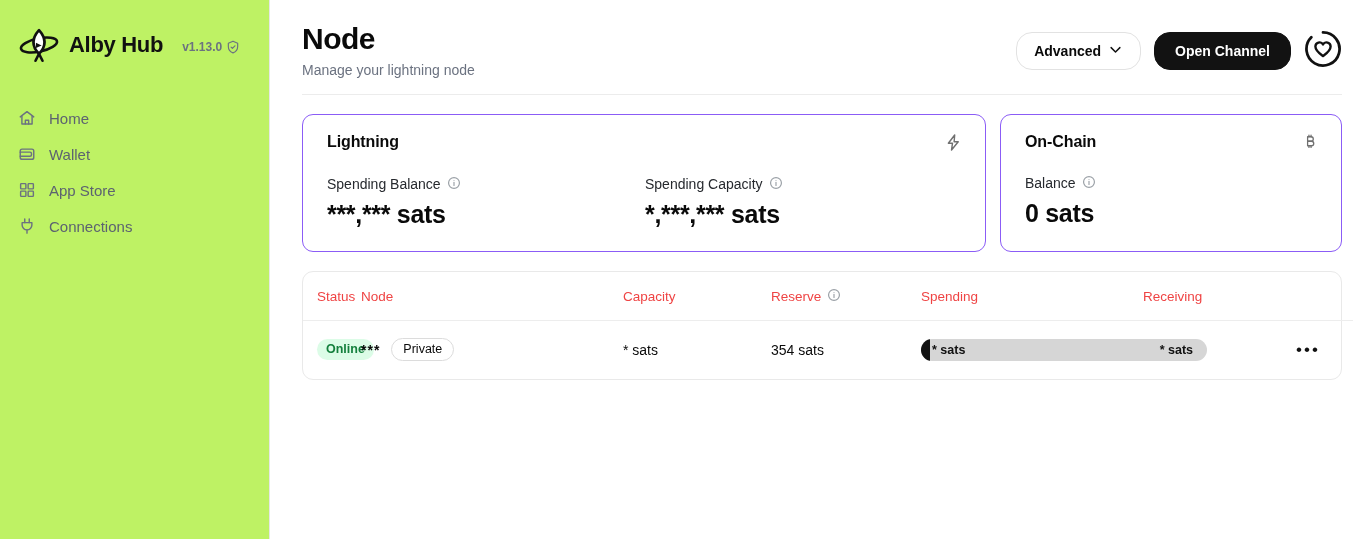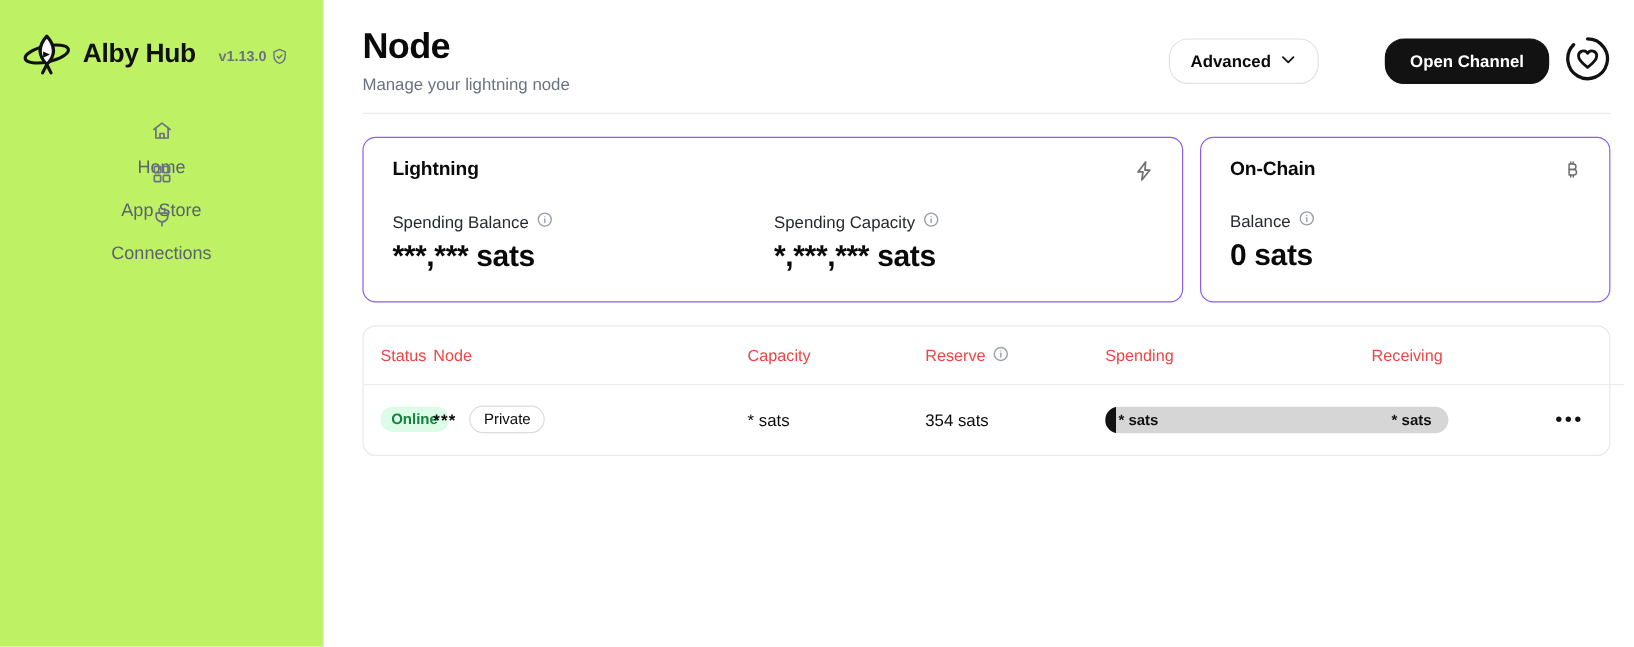--- a/index.html
+++ b/index.html
@@ -30,21 +30,21 @@
     display:flex; align-items:center; gap:4px;
     margin-left:10px; font-size:12px; font-weight:bold; color:#6b7280;
     white-space:nowrap; padding-top:4px;
   }
   .brand-version svg { display:block; }
 
   .nav { margin-top:34px; padding:0 10px; }
   .nav-item {
     display:flex; align-items:center; gap:13px;
     height:36px; padding:0 8px; border-radius:6px;
-    color:#5c6370; font-size:15px; cursor:pointer;flex-direction:column;
+    color:#5c6370; font-size:15px; cursor:pointer;
   }
   .nav-item .nav-icon { width:18px; height:18px; flex:0 0 18px; display:block; }
 
   
   .main { flex:1 1 auto; height:539px; position:relative; overflow:hidden; }
   .content { padding:0 20px 0 32px; }
 
   .page-header {
     display:flex; align-items:flex-start; justify-content:space-between;
     padding:22px 0 16px 0;
@@ -54,42 +54,42 @@
   .page-title { font-size:30px; font-weight:bold; letter-spacing:-0.5px; line-height:1.12; }
   .page-subtitle { font-size:14px; color:#6b7280; margin-top:6px; }
   .header-actions { display:flex; align-items:center; gap:13px; padding-top:10px; }
 
   .btn {
     display:inline-flex; align-items:center; justify-content:center; gap:7px;
     height:38px; padding:0 17px; border-radius:16px;
     font-size:14px; font-weight:bold; cursor:pointer; white-space:nowrap;
   }
   .btn-outline { background:#ffffff; border:1px solid #e2e2e2; color:#0a0a0a; }
-  .btn-primary { background:#121212; border:1px solid #121212; color:#ffffff; padding:0 20px;margin-left:42px; }
+  .btn-primary { background:#121212; border:1px solid #121212; color:#ffffff; padding:0 20px; }
   .health-btn {
     width:38px; height:38px; border-radius:50%;
     display:flex; align-items:center; justify-content:center;
     cursor:pointer; flex:0 0 38px;
   }
 
   
   .cards { display:flex; gap:14px; padding-top:19px; }
   .card {
     background:#ffffff; border:1px solid #8b5cf6; border-radius:11px;
     padding:18px 22px 22px 24px;
   }
   .card-lightning { flex:1 1 auto; }
   .card-onchain { flex:0 0 342px; }
   .card-head { display:flex; align-items:center; justify-content:space-between; }
   .card-title { font-size:16px; font-weight:bold; letter-spacing:-0.1px; }
   .card-icon { color:#707070; display:flex; }
   .card-body { display:flex; padding-top:24px; }
   .metric { flex:1 1 0; }
   .metric-label {
-    display:flex; align-items:flex-end; gap:6px;
+    display:flex; align-items:center; gap:6px;
     font-size:14px; color:#26292e; white-space:nowrap;
   }
   .metric-value {
     font-size:25px; font-weight:bold; letter-spacing:-0.3px;
     margin-top:7px; white-space:nowrap;
   }
   .info-i { flex:0 0 14px; display:block; color:#9aa0a6; }
 
   
   .table-card {
@@ -180,20 +180,29 @@
         <span class="nav-icon">
           <svg viewBox="0 0 24 24" width="18" height="18" fill="none" stroke="#6b7280" stroke-width="1.9" stroke-linecap="round" stroke-linejoin="round">
             <path d="M3 10.5 L12 3.5 l9 7"></path>
             <path d="M5.2 9.6 V20 h13.6 V9.6"></path>
             <path d="M9.8 20 v-5 h4.4 v5"></path>
           </svg>
         </span>
         <span>Home</span>
       </div>
 
+      <div class="nav-item">
+        <span class="nav-icon">
+          <svg viewBox="0 0 24 24" width="18" height="18" fill="none" stroke="#6b7280" stroke-width="1.9" stroke-linecap="round" stroke-linejoin="round">
+            <rect x="3" y="5.5" width="18" height="13.5" rx="2.5"></rect>
+            <path d="M3 9.5 h13 a2 2 0 0 1 2 2 v1.5 a2 2 0 0 1-2 2 H3"></path>
+          </svg>
+        </span>
+        <span>Wallet</span>
+      </div>
 
       <div class="nav-item">
         <span class="nav-icon">
           <svg viewBox="0 0 24 24" width="18" height="18" fill="none" stroke="#6b7280" stroke-width="1.9" stroke-linejoin="round">
             <rect x="3.5" y="3.5" width="7" height="7" rx="1"></rect>
             <rect x="13.5" y="3.5" width="7" height="7" rx="1"></rect>
             <rect x="3.5" y="13.5" width="7" height="7" rx="1"></rect>
             <rect x="13.5" y="13.5" width="7" height="7" rx="1"></rect>
           </svg>
         </span>

